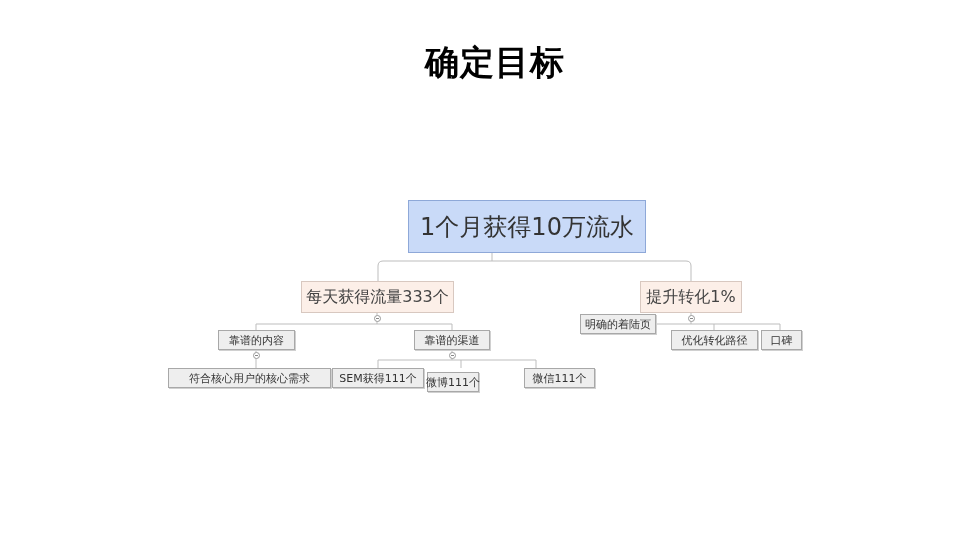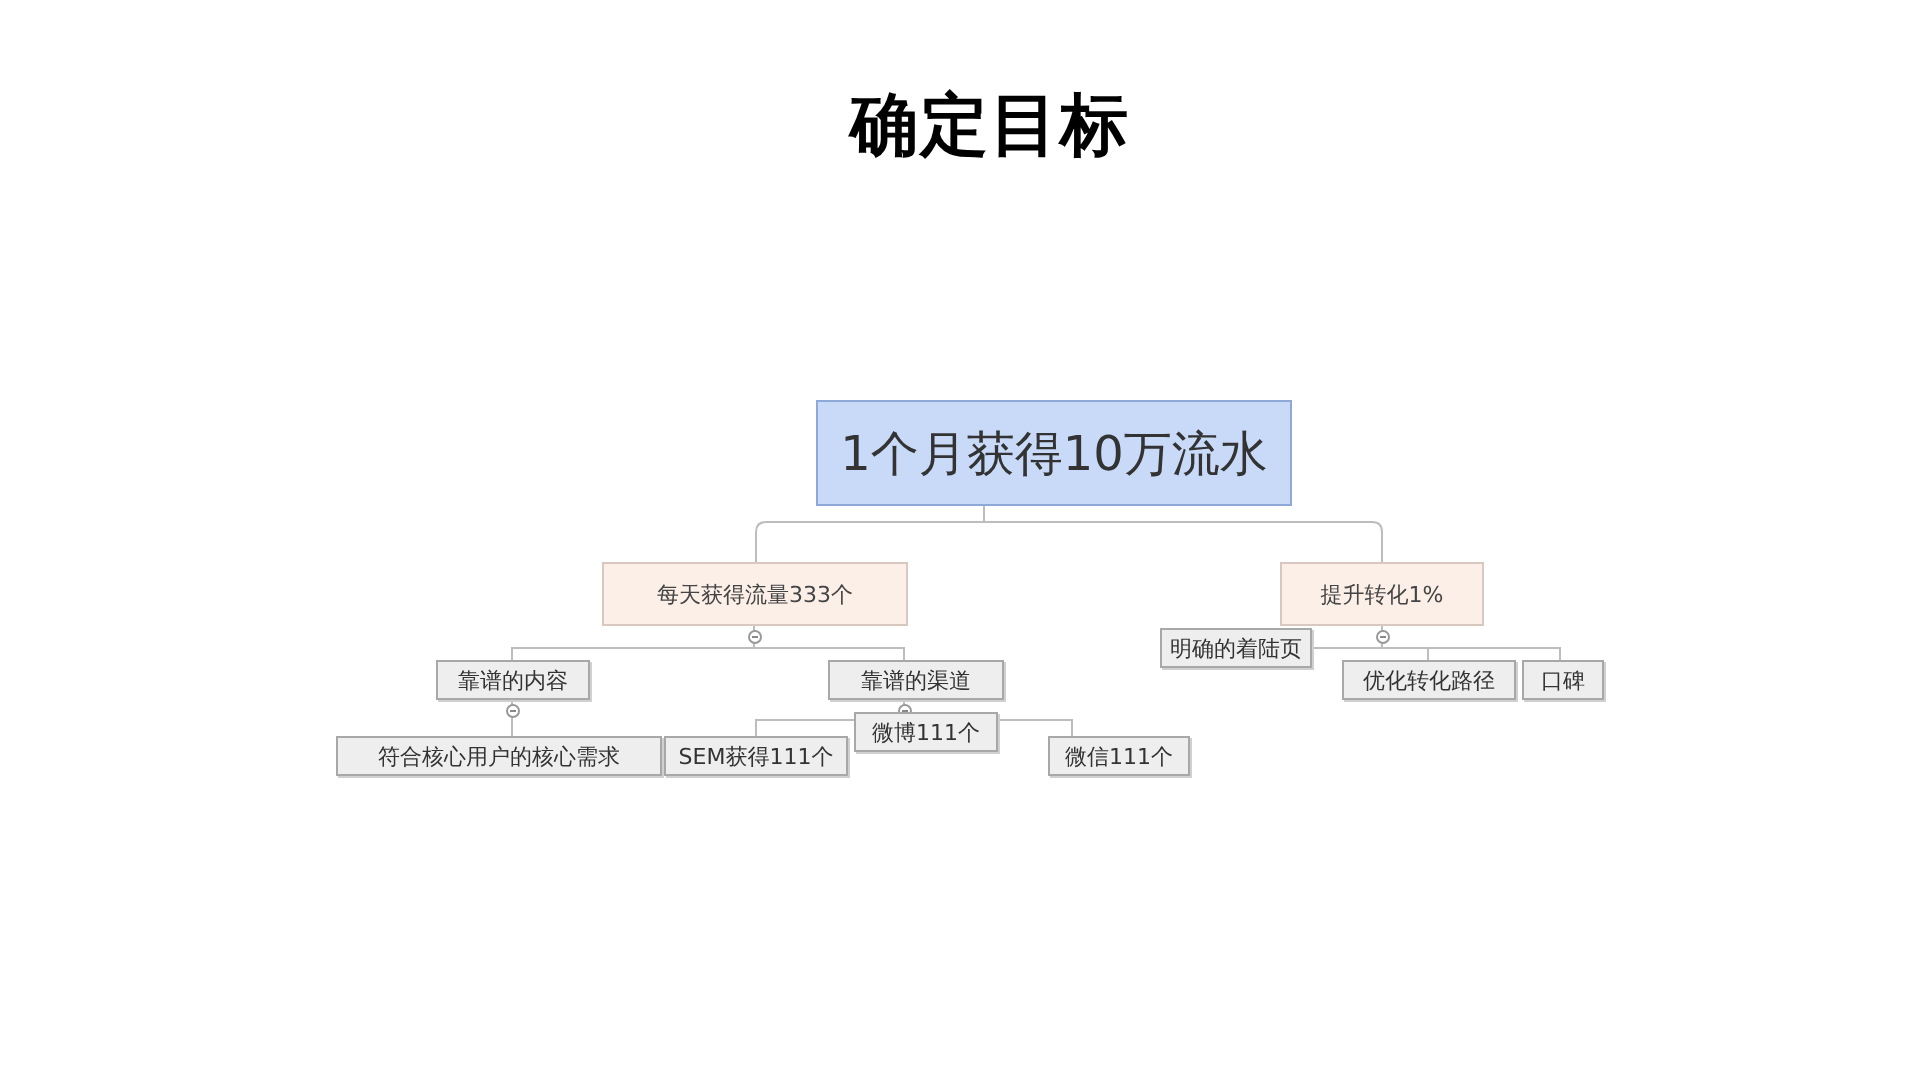--- a/index.html
+++ b/index.html
@@ -13,21 +13,21 @@
     }
     .node {
       position: absolute; box-sizing: border-box; display: flex; align-items: center; justify-content: center;
       white-space: nowrap; color: #444;
     }
     .root {
       left: 374px; top: 200px; width: 238px; height: 53px;
       background: #c9daf8; border: 1px solid #8ea8d8; font-size: 24px; color: #333; margin-left: 34px;
     }
     .l2 {
-      height: 32px; background: #fcefe8; border: 1px solid #d8c8c0; font-size: 11px; color: #444;
+      height: 32px; background: #fcefe8; border: 1px solid #d8c8c0; font-size: 16px; color: #444;
     }
     .l3 {
       height: 20px; background: #eeeeee; border: 1px solid #a8a8a8; font-size: 11px; color: #333;
       box-shadow: 1px 1px 0 #d0d0d0;
     }
     .collapse {
       position: absolute; width: 7px; height: 7px; border: 1px solid #999; border-radius: 50%;
       background: #fff; box-sizing: border-box;
     }
     .collapse::after {
@@ -73,32 +73,32 @@
 <div class="node l2" style="left:640px; top:281px; width:102px;text-align:center;">
   <span>提升转化1%</span>
 </div>
 <div class="collapse" style="left:688px; top:315px;"></div>
 
 <div class="node l3" style="left:218px; top:330px; width:77px;">
   <span>靠谱的内容</span>
 </div>
 <div class="collapse" style="left:253px; top:352px;"></div>
 
-<div class="node l3" style="left:414px; top:330px; width:88px;">
+<div class="node l3" style="left:414px; top:330px; width:76px;">
   <span>靠谱的渠道</span>
 </div>
 <div class="collapse" style="left:449px; top:352px;"></div>
 
 <div class="node l3" style="left:168px; top:368px; width:163px;">
   <span>符合核心用户的核心需求</span>
 </div>
 <div class="node l3" style="left:332px; top:368px; width:92px;">
   <span>SEM获得111个</span>
 </div>
-<div class="node l3" style="left:427px; top:356px; width:72px;">
+<div class="node l3" style="left:427px; top:372px; width:52px;">
   <span>微博111个</span>
 </div>
 <div class="node l3" style="left:500px; top:368px; width:71px;margin-left:24px;">
   <span>微信111个</span>
 </div>
 
 <div class="node l3" style="left:580px; top:314px; width:76px;">
   <span>明确的着陆页</span>
 </div>
 <div class="node l3" style="left:671px; top:330px; width:87px;">

